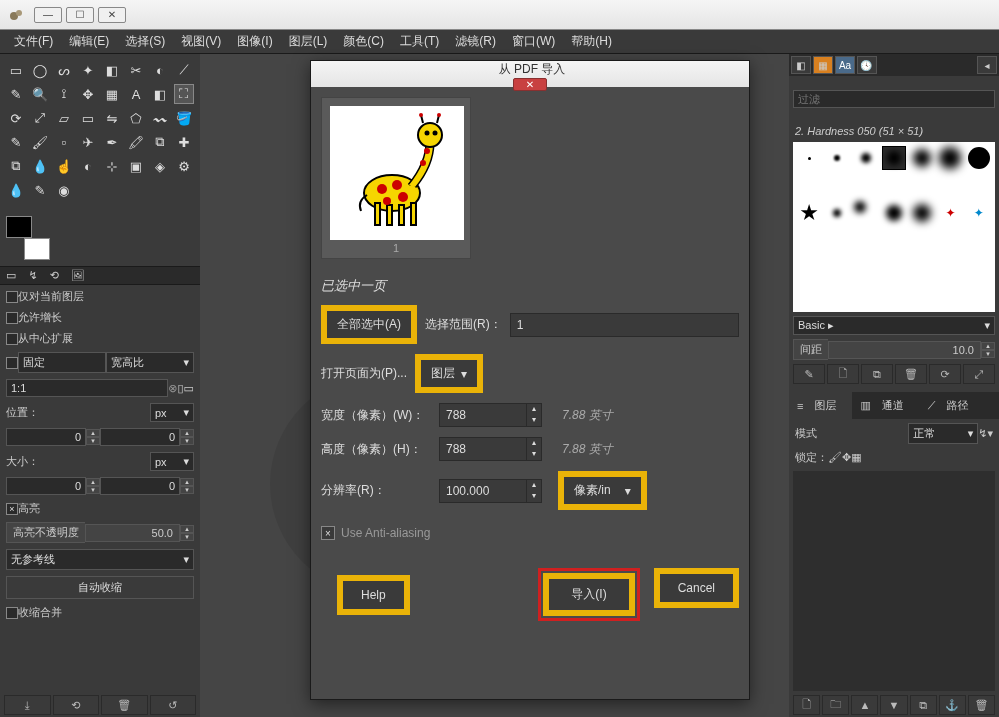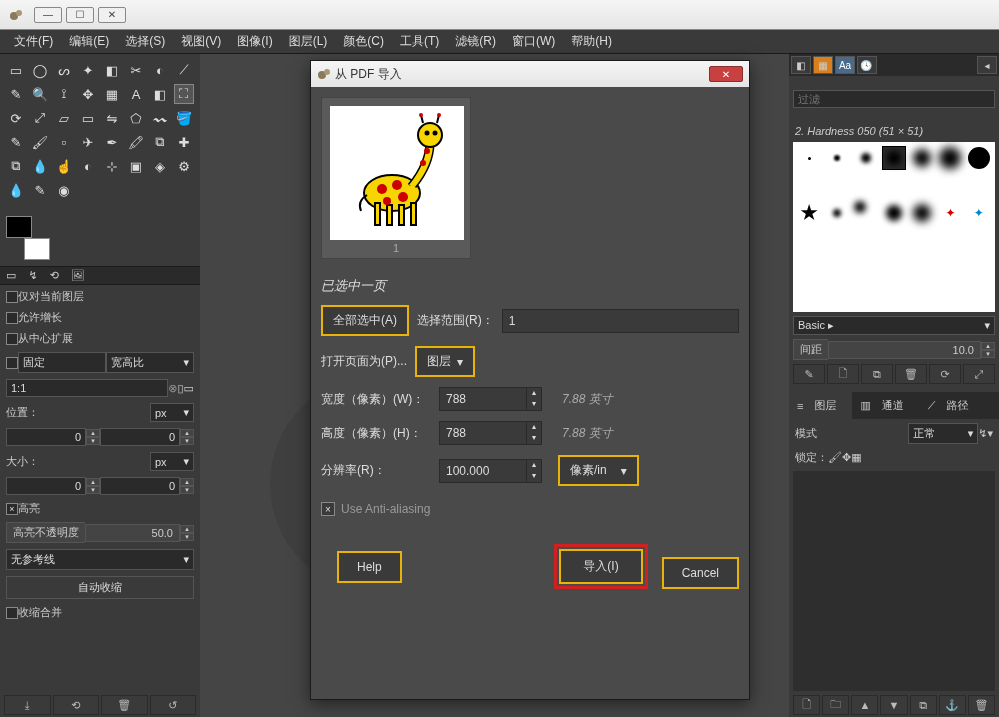--- a/index.html
+++ b/index.html
@@ -41,30 +41,30 @@
 .rtabs .tb { width: 20px; height: 18px; background: #3a3a3a; border: 1px solid #555; display: flex; align-items: center; justify-content: center; font-size: 10px; }
 .rtabs .tb.orange { background: #d88020; }
 .brushinfo { font-size: 11px; font-style: italic; padding: 3px 6px; color: #ccc; }
 .brushgrid { background: #fff; padding: 4px; margin: 2px 4px; height: 170px; display: grid; grid-template-columns: repeat(7, 1fr); gap: 4px; overflow: hidden; }
 .brushcell { width: 24px; height: 24px; display: flex; align-items: center; justify-content: center; }
 .brushcell.sel { border: 1px solid #000; }
 .dot { background: #000; border-radius: 50%; }
 .star { color: #000; font-size: 22px; line-height: 1; }
 .noise { background: radial-gradient(#555 10%, transparent 11%) 0 0/4px 4px, radial-gradient(#555 10%, transparent 11%) 2px 2px/4px 4px #fff; width: 22px; height: 22px; border-radius: 50%; }
 .dialog { position: absolute; left: 310px; top: 60px; width: 440px; height: 640px; background: #4a4a4a; border: 1px solid #1a1a1a; box-shadow: 0 4px 16px rgba(0,0,0,0.5); z-index: 100; }
-.dtitle { background: linear-gradient(#f5f5f5,#e5e5e5); height: 26px; display: flex; align-items: center; padding: 0 6px; color: #333; }
+.dtitle { background: linear-gradient(#f5f5f5,#e5e5e5); height: 26px; display: flex; align-items: center; padding: 0 6px; color: #333; flex-direction: column; }
 .dtitle .t { flex: 1; font-size: 12px; }
 .dclose { width: 34px; height: 16px; background: #c84040; border: 1px solid #883030; border-radius: 2px; display: flex; align-items: center; justify-content: center; color: #fff; font-size: 10px; }
 .dbody { padding: 10px; color: #ddd; }
 .thumb { background: #5a5a5a; width: 150px; padding: 8px 8px 2px; border: 1px solid #444; }
 .thumbimg { background: #fff; width: 134px; height: 134px; display: flex; align-items: center; justify-content: center; position: relative; }
 .thumbno { text-align: center; font-size: 11px; color: #aaa; padding: 2px; }
 .dsect { margin-top: 18px; font-style: italic; font-size: 13px; }
 .drow { display: flex; align-items: center; gap: 8px; margin-top: 10px; font-size: 12px; }
-.dbtn { background: #3a3a3a; border: 2px solid #eab308; padding: 5px 10px; color: #ddd; font-size: 12px; }
+.dbtn { background: #3a3a3a; border: 6px solid #eab308; padding: 5px 10px; color: #ddd; font-size: 12px; }
 .dinput { background: #3a3a3a; border: 1px solid #2a2a2a; padding: 4px 6px; color: #ddd; font-size: 12px; }
 .dspinarea { display: flex; }
 .dspinarea .dinput { width: 88px; }
 .dspin { display: flex; flex-direction: column; border: 1px solid #2a2a2a; border-left: none; }
 .dspin span { width: 14px; height: 11px; background: #3a3a3a; font-size: 8px; text-align: center; line-height: 10px; color: #ddd; }
 .dhint { font-style: italic; color: #aaa; margin-left: 12px; font-size: 12px; }
 .dcheck { display: flex; align-items: center; gap: 6px; margin-top: 16px; color: #999; }
 .dcheck .cb { width: 14px; height: 14px; border: 1px solid #888; background: #3a3a3a; display: flex; align-items: center; justify-content: center; font-size: 10px; color: #ddd; }
 .dactions { display: flex; justify-content: space-between; margin-top: 28px; align-items: center; padding-left: 16px; }
 .highlight { border: 3px solid #d02020; padding: 2px; }
@@ -588,21 +588,21 @@
         </div>
     </div>
 
     <div class="dcheck">
       <span class="cb">×</span>
       <span>Use Anti-aliasing</span>
     </div>
 
     <div class="dactions">
       <div class="dbtn" style="padding:7px 18px">Help</div>
-      <div style="display:flex;gap:14px;align-items:flex-end">
+      <div style="display:flex;gap:14px;align-items:flex-start">
         <div class="highlight">
           <div class="dbtn" style="padding:7px 22px">导入(I)</div>
         </div>
         <div class="dbtn" style="padding:7px 18px">Cancel</div>
       </div>
     </div>
   </div>
 </div>
 
 </body></html>

